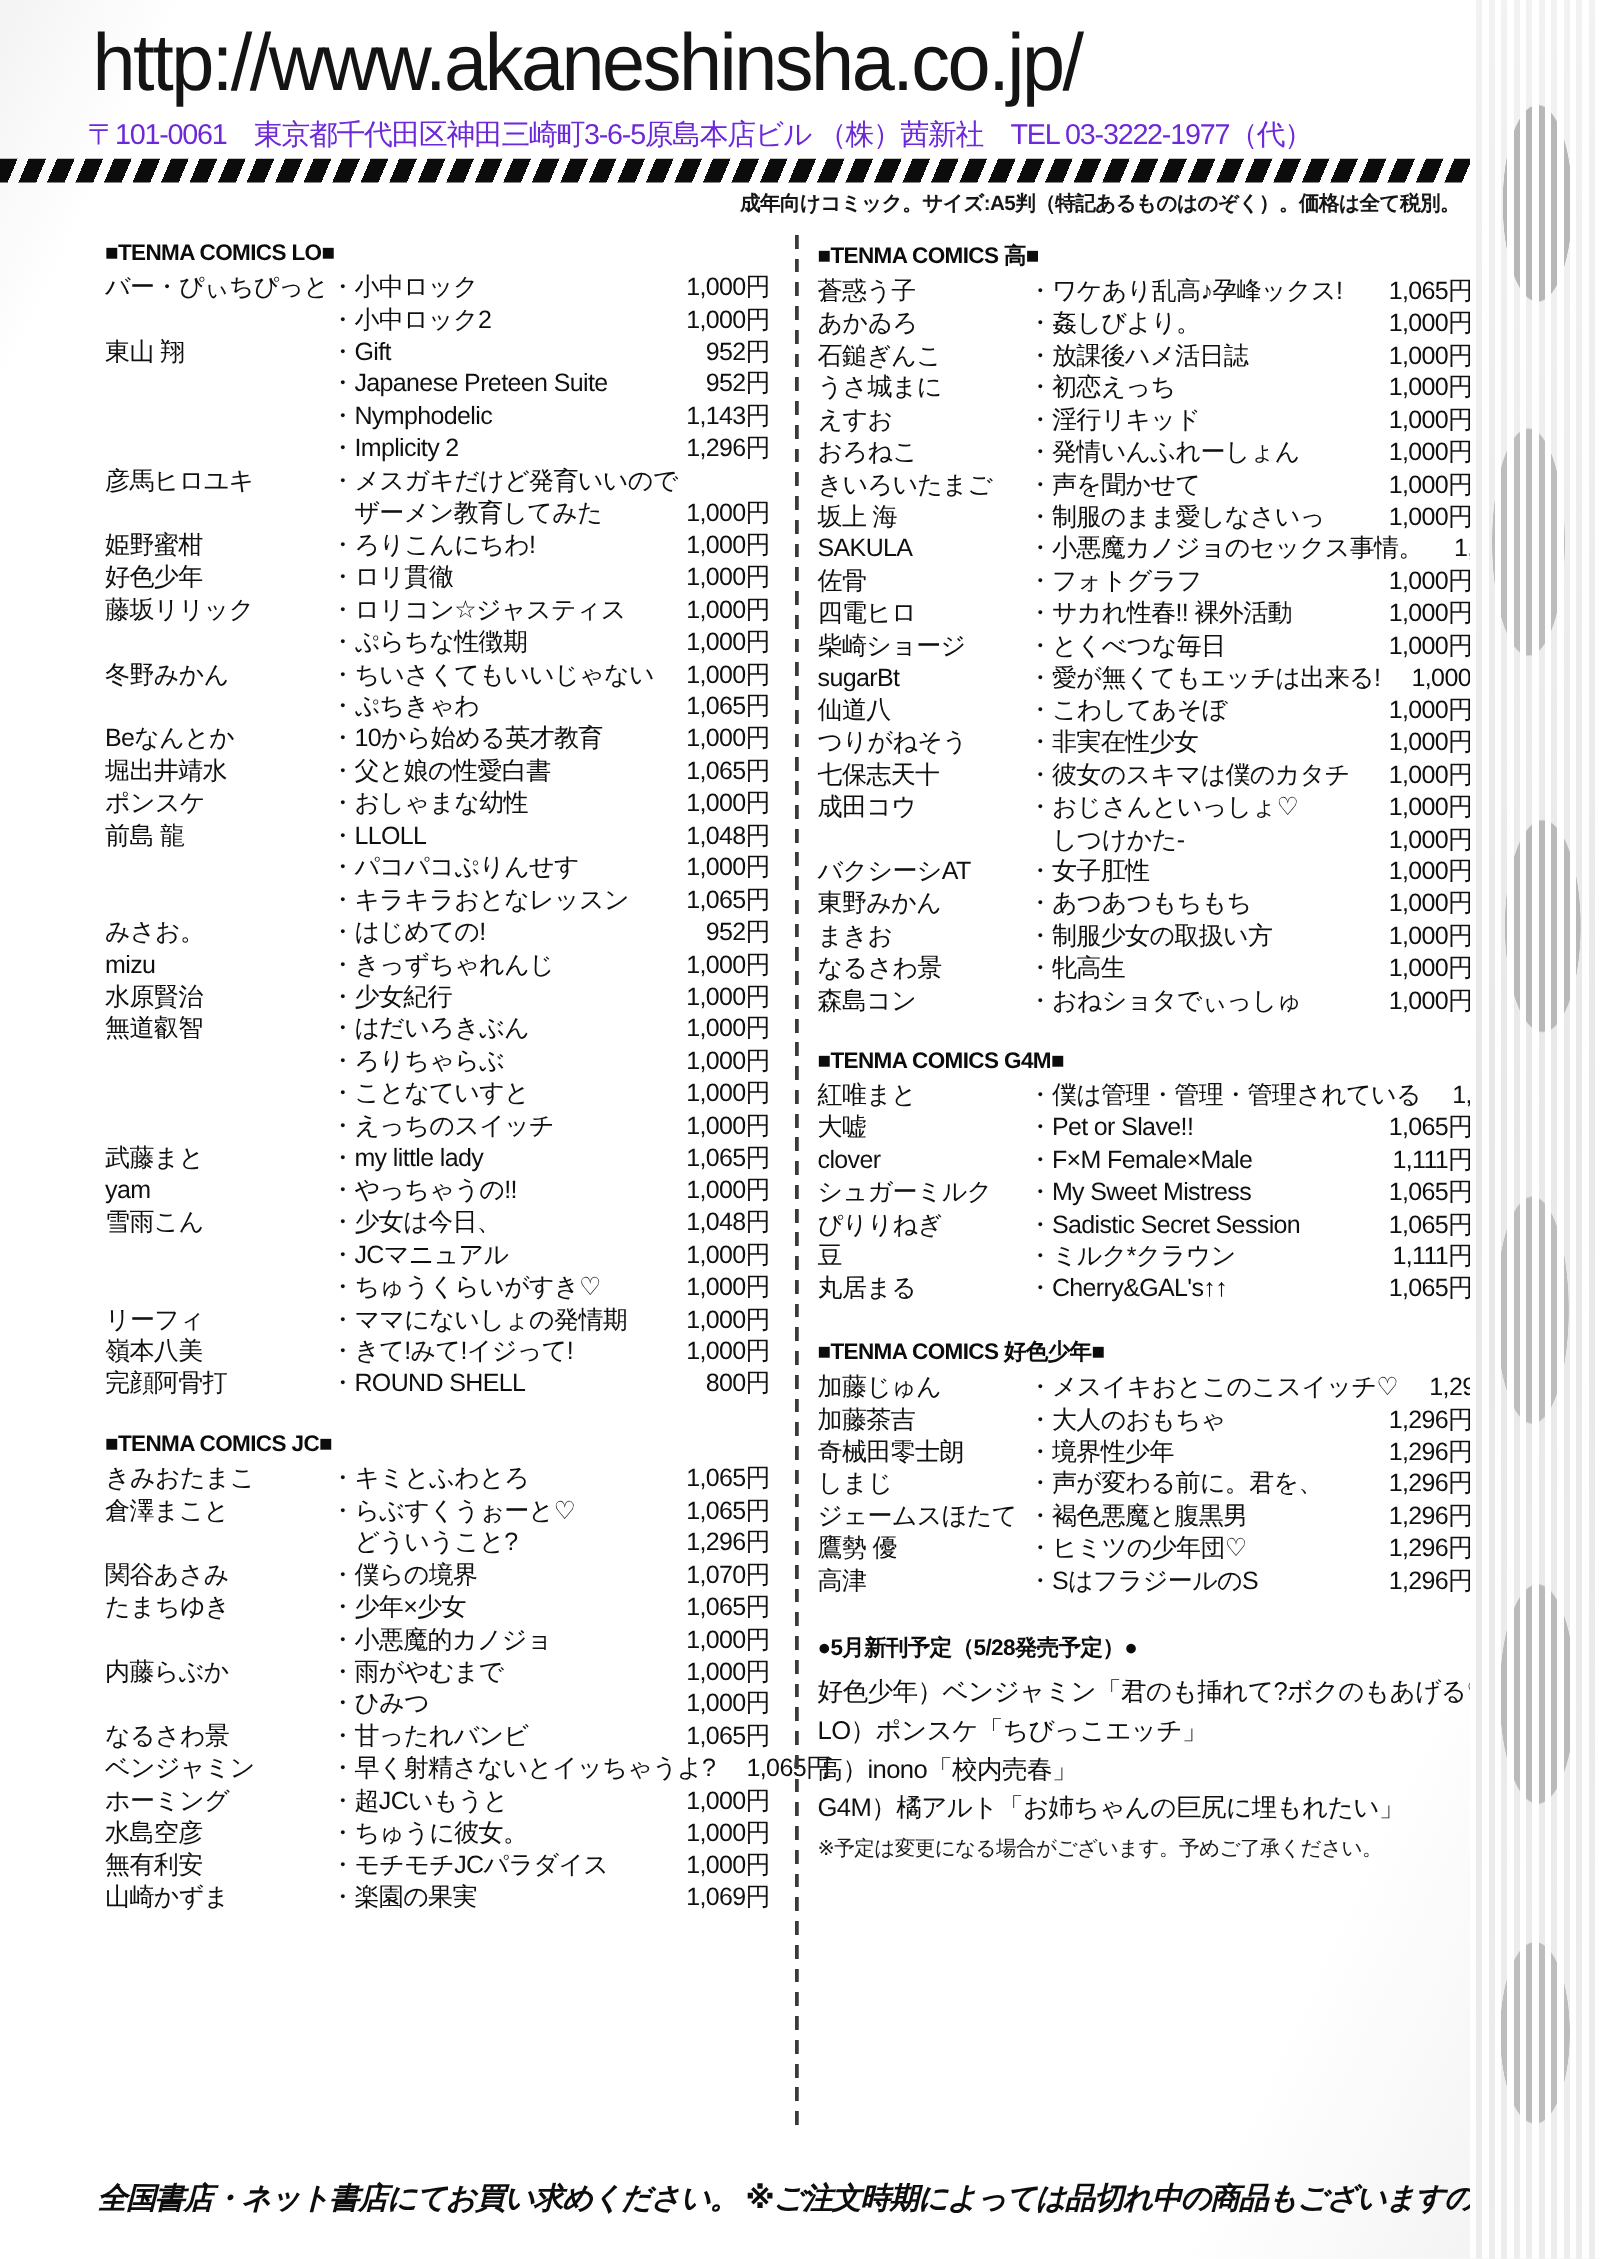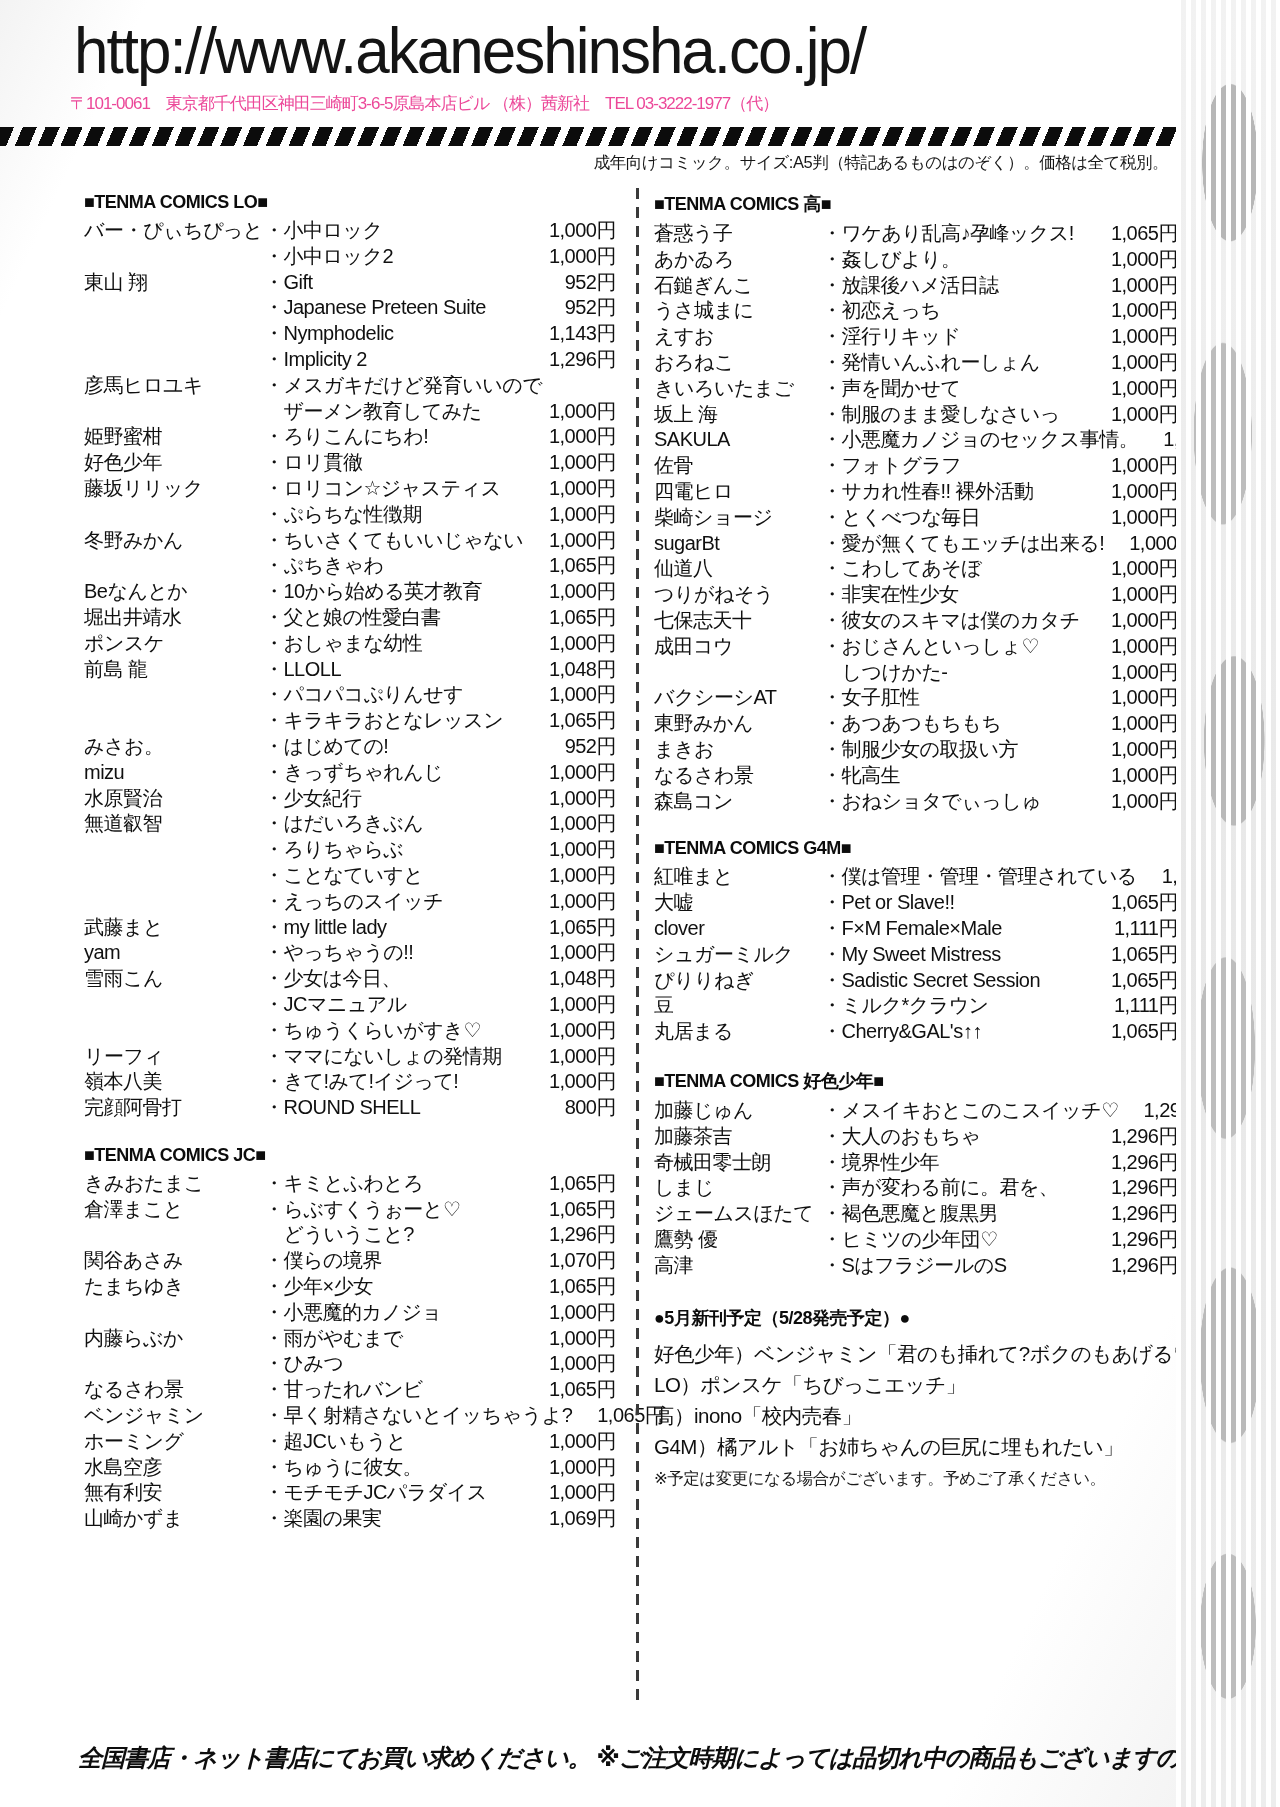--- a/index.html
+++ b/index.html
@@ -13,29 +13,29 @@
   .page{position:absolute;inset:0;}
 
   
   .url{
     position:absolute;left:74px;top:14px;width:1000px;
     font-size:62px;letter-spacing:-2px;font-weight:500;color:#141414;
     transform:scaleY(1.04);transform-origin:top left;white-space:nowrap;
   }
   .address{
     position:absolute;left:70px;top:92px;width:1060px;
-    font-size:17px;letter-spacing:-1px;font-weight:500;white-space:nowrap;color:#ec4899;
+    font-size:23px;letter-spacing:-1px;font-weight:500;white-space:nowrap;color:#6d28d9;
   }
   .dash-bar{
     position:absolute;left:0;top:127px;width:1178px;height:19px;
     background:repeating-linear-gradient(113deg,#0c0c0c 0 13px,rgba(255,255,255,0) 13px 21px);
   }
   .pricing-note{
     position:absolute;right:112px;top:152px;
-    font-size:16.5px;letter-spacing:-0.5px;font-weight:400;color:#161616;white-space:nowrap;
+    font-size:16.5px;letter-spacing:-0.5px;font-weight:700;color:#161616;white-space:nowrap;
   }
 
   
   .col{position:absolute;top:192px;}
   .col-left{left:84px;width:532px;}
   .col-right{left:654px;width:524px;}
   .divider{
     position:absolute;left:636px;top:188px;width:3px;height:1512px;
     background:repeating-linear-gradient(180deg,#3a3a3a 0 11px,rgba(255,255,255,0) 11px 19px);
   }

